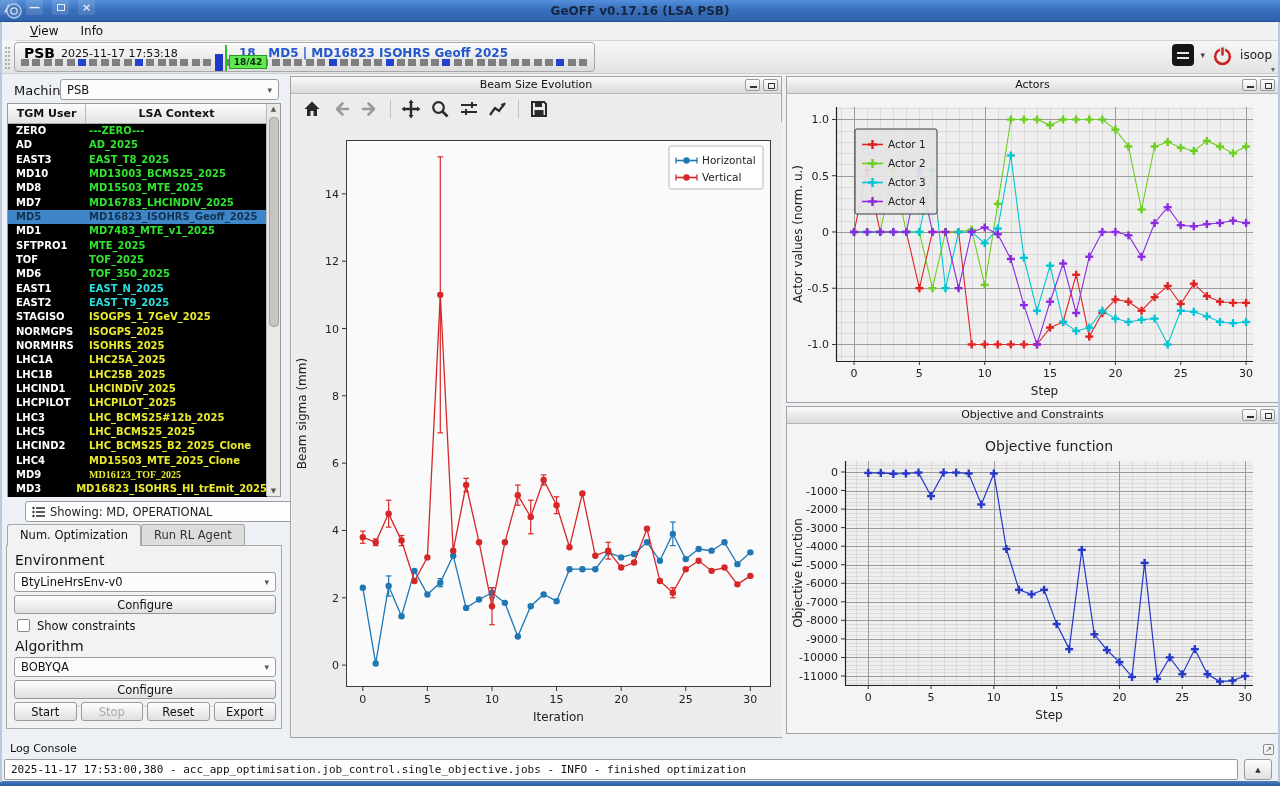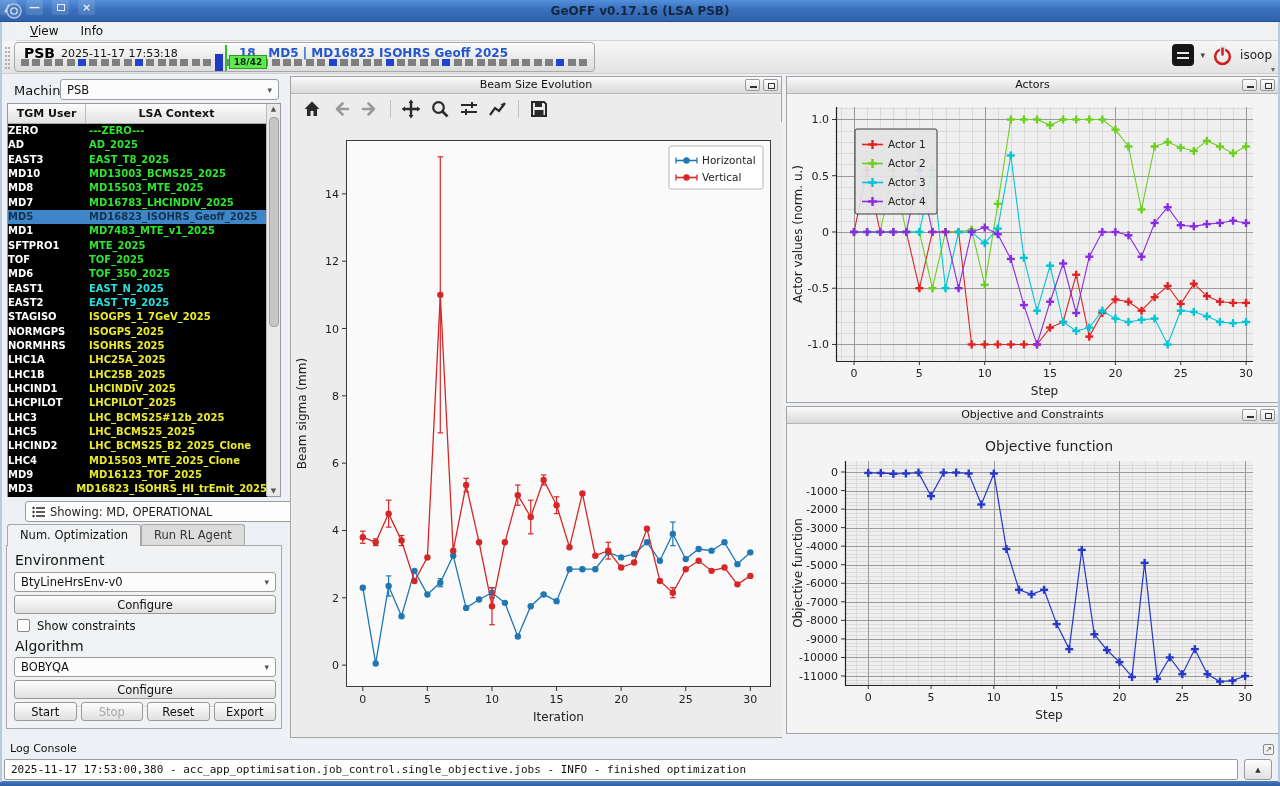--- a/index.html
+++ b/index.html
@@ -42,21 +42,21 @@
   .combo { background:#fcfcfc; border:1px solid #9c9c9c; border-radius:3px; font-size:11.5px; color:#111; display:flex; align-items:center; padding:0 6px; }
   .combo .arrow { margin-left:auto; font-size:9px; color:#555; }
   .machine-combo { left:60px; top:79px; width:219px; height:21px; }
 
   .lsa-wrap { left:7px; top:103px; width:274px; height:394px; border:1px solid #9a9a9a; background:#000; }
   .lsa-header { position:absolute; left:0; top:0; width:259px; height:20px; background:linear-gradient(#fcfcfc,#e2e2e2); border-bottom:1px solid #aaa; display:flex; font-weight:bold; font-size:11px; color:#111; }
   .lsa-header .h1 { width:78px; text-align:center; line-height:19px; border-right:1px solid #bbb; }
   .lsa-header .h2 { flex:1; text-align:center; line-height:19px; }
   .lsa-body { position:absolute; left:0; top:20px; width:259px; height:373px; overflow:hidden; background:#000; }
   .trow { height:14.34px; display:flex; font-size:10px; font-weight:bold; line-height:14.3px; }
-  .trow .tuser { width:78px; padding-left:0; color:#fff; }
+  .trow .tuser { width:78px; padding-left:8px; color:#fff; }
   .trow .tctx { flex:1; padding-left:3px; }
   .trow.selected { background:#3f86c9; }
   .trow.selected .tuser, .trow.selected .tctx { color:#12334f !important; }
   .lsa-scroll { position:absolute; right:0; top:0; width:14px; height:392px; background:#e9e9e9; border-left:1px solid #bbb; }
   .lsa-scroll .sb-up { position:absolute; top:1px; left:0; width:13px; text-align:center; font-size:7px; color:#555; }
   .lsa-scroll .sb-dn { position:absolute; bottom:1px; left:0; width:13px; text-align:center; font-size:7px; color:#555; }
   .lsa-scroll .sb-handle { position:absolute; left:1.5px; top:13px; width:10px; height:210px; background:#c6c6c6; border:1px solid #a2a2a2; border-radius:4px; }
 
   .showing-bar { left:25px; top:501px; width:274px; height:21px; background:#fdfdfd; }
   .showing-bar .txt { font-size:11.5px; color:#222; margin-left:5px; }
@@ -303,21 +303,21 @@
       <div class="trow">
         <span class="tuser">LHCIND2</span>
         <span class="tctx" style="color: rgb(233, 233, 48);">LHC_BCMS25_B2_2025_Clone</span>
       </div>
       <div class="trow">
         <span class="tuser">LHC4</span>
         <span class="tctx" style="color: rgb(233, 233, 48);">MD15503_MTE_2025_Clone</span>
       </div>
       <div class="trow">
         <span class="tuser">MD9</span>
-        <span class="tctx" style="color: rgb(233, 233, 48);">MD16123_TOF_2025</span>
+        <span class="tctx" style="color: rgb(233, 233, 48); font-family: Liberation Serif, serif;">MD16123_TOF_2025</span>
       </div>
       <div class="trow">
         <span class="tuser">MD3</span>
         <span class="tctx" style="color: rgb(233, 233, 48);">MD16823_ISOHRS_HI_trEmit_2025</span>
       </div>
       <div class="trow">
         <span class="tuser">MD4</span>
         <span class="tctx" style="color: rgb(233, 233, 48);">MD16823_ISOHRS_HI_Int_2025</span>
       </div>
     </div>

